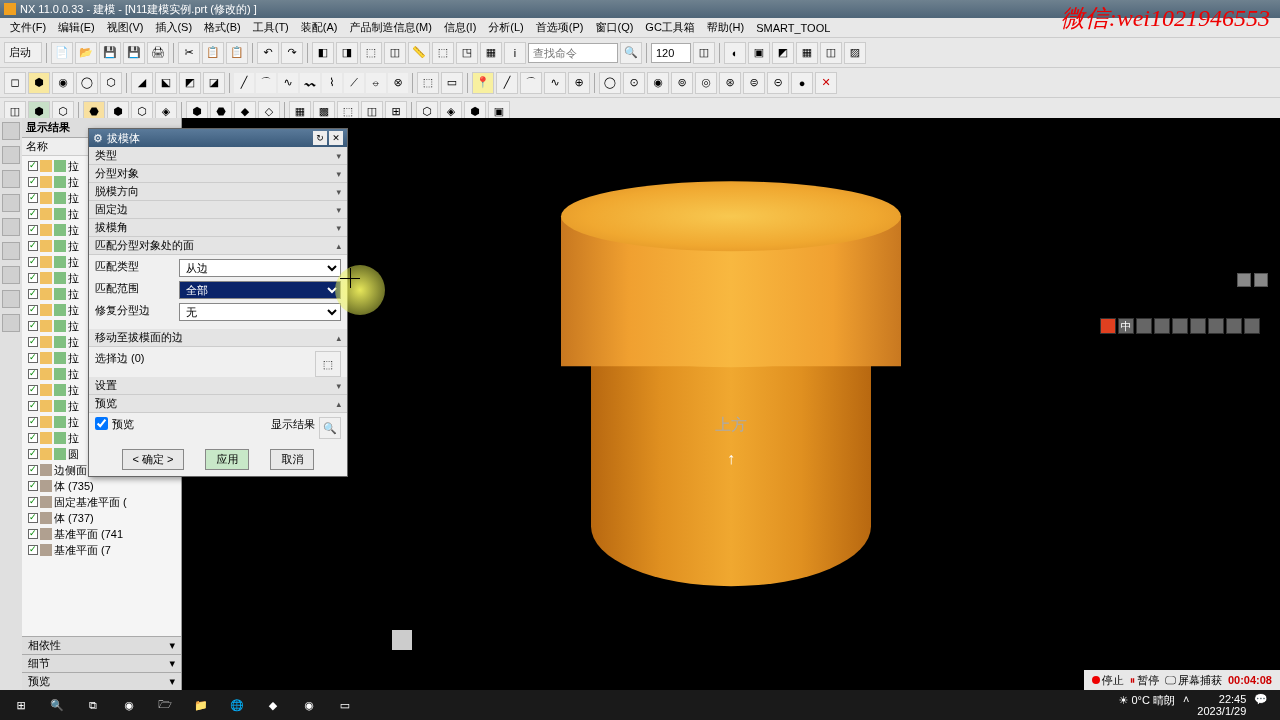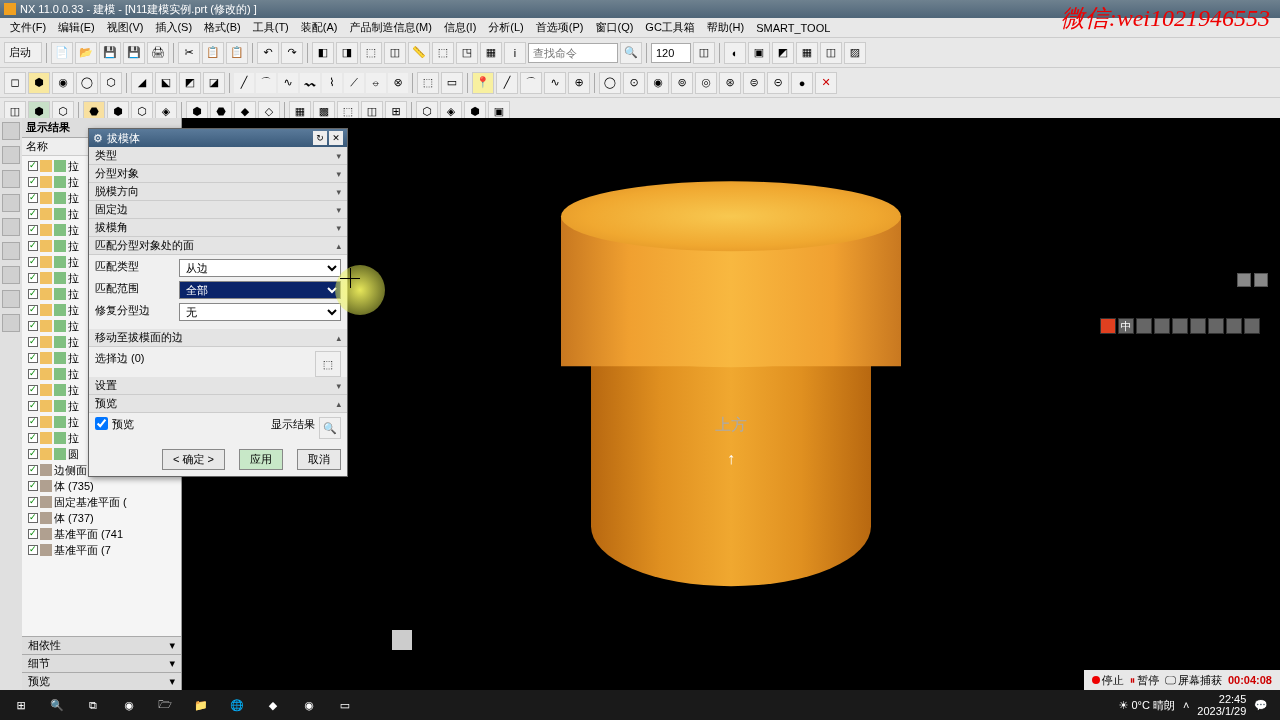--- a/index.html
+++ b/index.html
@@ -30,42 +30,42 @@
 .dlg-title{height:18px;background:linear-gradient(#5a7a9a,#3a5a7a);color:#fff;display:flex;align-items:center;padding:0 4px;justify-content:space-between}
 .dlg-title .btns{display:flex;gap:2px}
 .dlg-title .tb{width:14px;height:14px;background:#eee;color:#000;display:flex;align-items:center;justify-content:center;font-size:9px;cursor:pointer}
 .dlg-sec{height:18px;background:#e4e4e4;display:flex;align-items:center;justify-content:space-between;padding:0 6px;border-bottom:1px solid #ccc;cursor:pointer}
 .dlg-arrow{font-size:9px;color:#555}
 .dlg-body{padding:4px 6px;background:#f0f0f0}
 .dlg-row{display:flex;align-items:flex-start;height:22px;gap:4px}
 .dlg-label{width:80px}
 .dlg-select{flex:1;height:18px;border:1px solid #888;background:#fff;font-size:11px;padding:0 2px}
 .dlg-select.hl{background:#0a246a;color:#fff}
-.dlg-btns{display:flex;justify-content:flex-end;gap:14px;padding:6px}
+.dlg-btns{display:flex;justify-content:center;gap:21px;padding:6px}
 .dlg-btn{padding:2px 10px;border:1px solid #888;background:#e8e8e8;cursor:pointer;font-size:11px}
 .dlg-btn.primary{background:#c8e8c8}
 .viewport{flex:1;background:#000;position:relative;overflow:hidden}
 .cup{position:absolute;left:50%;top:50%;transform:translate(-50%,-55%)}
 .cup-top{width:340px;height:70px;background:radial-gradient(ellipse at center,#f8c850 0%,#f0a830 60%,#d88820 100%);border-radius:50%;position:relative;z-index:2}
 .cup-mid{width:340px;height:150px;background:linear-gradient(90deg,#c87820 0%,#f0a030 20%,#f8b840 50%,#f0a030 80%,#c87820 100%);margin-top:-35px;position:relative;z-index:1}
 .cup-mid::before{content:"";position:absolute;bottom:-1px;left:0;right:0;height:40px;border-radius:0 0 50% 50%/0 0 100% 100%;background:inherit}
 .cup-body{width:280px;height:240px;margin:-20px auto 0;background:linear-gradient(90deg,#b86810 0%,#e09020 25%,#f0a830 50%,#e09020 75%,#b86810 100%);position:relative;border-radius:0 0 140px 140px/0 0 60px 60px}
 .vp-label{position:absolute;left:50%;top:52%;color:#aaa;font-size:16px;transform:translateX(-50%)}
 .vp-axis{position:absolute;left:50%;top:58%;color:#fff;font-size:16px;transform:translateX(-50%)}
 .triad{position:absolute;left:200px;bottom:30px;width:40px;height:40px}
 .triad::before{content:"";position:absolute;width:20px;height:20px;background:#ccc;left:10px;top:10px}
 .highlight-circle{position:absolute;left:335px;top:265px;width:50px;height:50px;border-radius:50%;background:radial-gradient(circle,rgba(255,255,100,.9),rgba(200,220,60,.3));z-index:20;pointer-events:none}
 .cursor-cross{position:absolute;left:350px;top:278px;z-index:21;pointer-events:none}
 .cursor-cross::before,.cursor-cross::after{content:"";position:absolute;background:#000}
 .cursor-cross::before{width:20px;height:1px;left:-10px;top:0}
 .cursor-cross::after{width:1px;height:20px;left:0;top:-10px}
 .watermark{position:absolute;right:10px;top:2px;font-size:24px;color:#e00;font-style:italic;font-family:"KaiTi",serif;z-index:30}
 .taskbar{position:absolute;bottom:0;left:0;right:0;height:30px;background:#1a1a1a;display:flex;align-items:center;padding:0 4px;gap:2px}
 .task-btn{width:34px;height:26px;display:flex;align-items:center;justify-content:center;color:#fff;cursor:pointer}
-.task-right{margin-left:auto;display:flex;align-items:center;color:#fff;font-size:10px;gap:8px;padding-right:8px}
+.task-right{margin-left:auto;display:flex;color:#fff;font-size:10px;gap:8px;padding-right:8px}
 .clock{text-align:right;line-height:1.1}
 .status-bar{position:absolute;bottom:30px;right:0;height:20px;display:flex;align-items:center;gap:6px;padding:4px 8px;background:#e8e8e8;font-size:10px}
 .status-item{display:flex;align-items:center;gap:2px}
 .rec-dot{width:8px;height:8px;background:#e00;border-radius:50%}
 .float-icons{position:absolute;right:20px;top:200px;display:flex;gap:2px;z-index:5}
 .float-icons .fi{width:16px;height:16px;background:#666;border:1px solid #333}
 .vp-corner{position:absolute;right:12px;top:155px;display:flex;gap:3px}
 .vp-corner div{width:14px;height:14px;background:#888;border:1px solid #555}
 .toolbar3{height:28px}
 .curve-icon{width:20px;height:20px;border:1px solid transparent}

